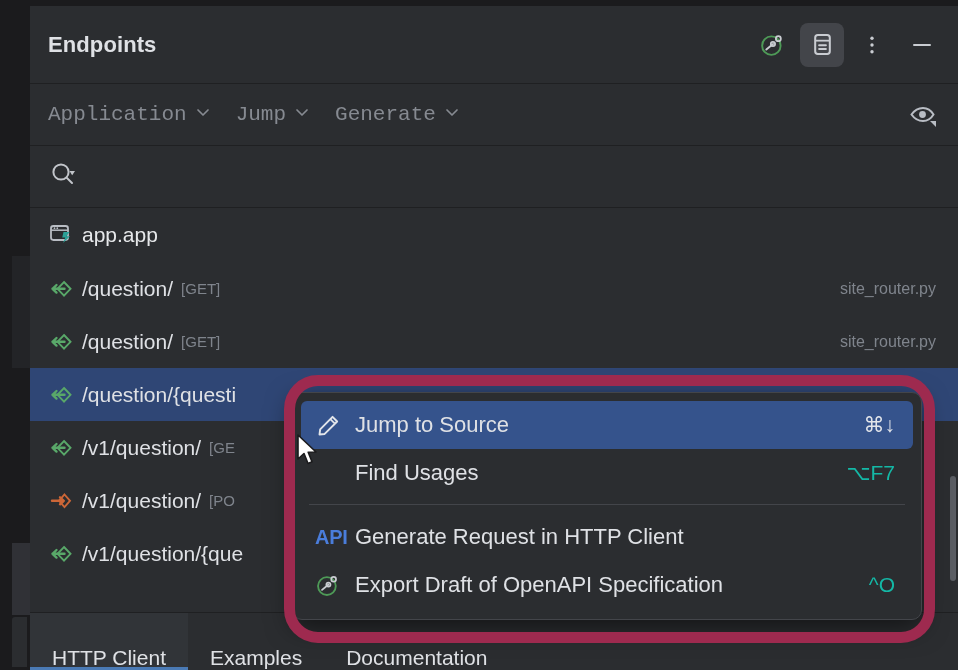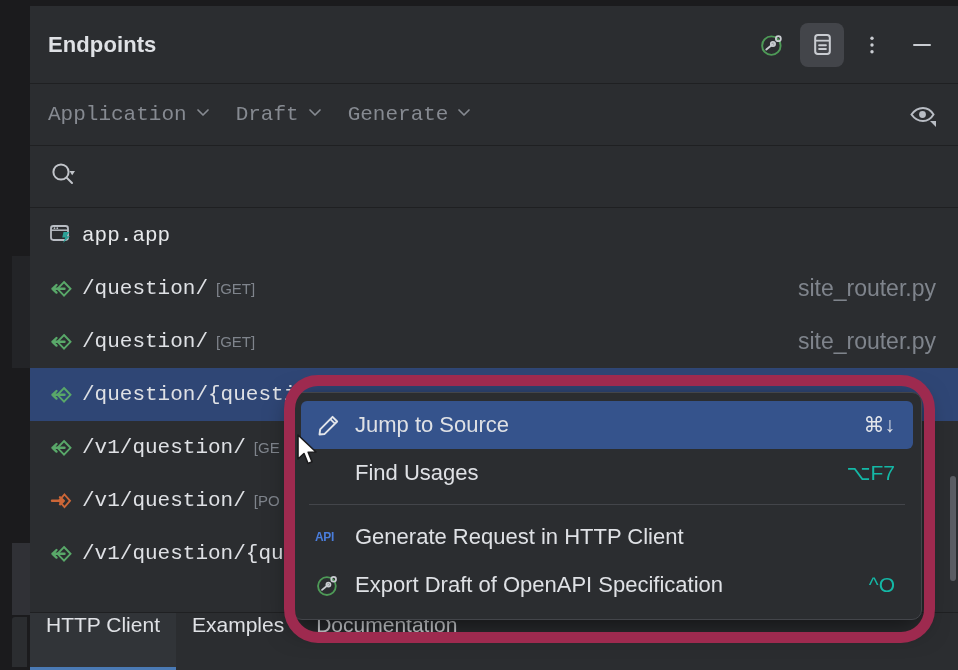--- a/index.html
+++ b/index.html
@@ -86,37 +86,37 @@
   }
   .row {
     height:53px;
     display:flex; align-items:center;
     padding-left:18px; padding-right:22px;
     white-space:nowrap;
   }
   .row.group { height:54px; }
   .row.selected { background:#2f4675; }
   .row-icon { width:34px; flex:0 0 34px; display:flex; align-items:center; }
-  .row-label { font-size:21px; color:#dfe1e5;font-family:Liberation Mono, monospace; }
+  .row-label { font-size:21px; color:#dfe1e5; }
   .row-label.group-label { font-size:21px; color:#e6e8ea; }
   .row-method { font-size:15px; color:#7f848c; margin-left:8px; }
   .row-spacer { flex:1; }
-  .row-file { font-size:23px; color:#7f848c; }
+  .row-file { font-size:16px; color:#7f848c; }
 
   
   .tabbar {
     position:absolute; left:0; bottom:0;
     width:928px; height:58px;
     background:#2b2d30;
     border-top:1px solid #1f2022;
     display:flex; align-items:stretch;
   }
   .tab {
-    display:flex; align-items:flex-start;
-    padding:0 16px;
+    display:flex; align-items:flex-end;
+    padding:0 22px;
     font-size:21px; color:#dfe1e5;
     position:relative;
   }
   .tab.selected { background:#313438; }
   .tab.selected:after {
     content:""; position:absolute; left:0; right:0; bottom:0;
     height:3px; background:#4a7ab5;
   }
 
   
@@ -153,21 +153,21 @@
     margin:0 8px;
     border-radius:6px;
   }
   .ctx-item.highlight { background:#35538c; }
   .ctx-ic { width:40px; flex:0 0 40px; display:flex; align-items:center; }
   .ctx-label { flex:1; }
   .ctx-shortcut { color:#14b8a6; font-size:21px; }
   .ctx-item.highlight .ctx-shortcut { color:#e2e5ea; }
   .ctx-sep { height:1px; background:#43454a; margin:7px 16px 8px 16px; }
   .api-badge {
-    color:#4a7ddb; font-size:12px; font-weight:bold;
+    color:#4a7ddb; font-size:20px; font-weight:bold;
     letter-spacing:-0.3px;
   }
 
   
   .annot-ring {
     position:absolute; left:272px; top:375px;
     width:651px; height:268px;
     border:11px solid #9e2a4f;
     border-radius:34px;
     z-index:35;
@@ -232,21 +232,21 @@
       <div class="filter-item">
         <span>Application</span>
         <span class="chev">
           <svg width="18" height="18" viewBox="0 0 18 18" fill="none">
             <path d="M4 7 L9 12 L14 7" stroke="#868a91" stroke-width="1.7" stroke-linecap="round" stroke-linejoin="round"></path>
           </svg>
         </span>
       </div>
 
       <div class="filter-item">
-        <span>Draft</span>
+        <span>Jump</span>
         <span class="chev">
           <svg width="18" height="18" viewBox="0 0 18 18" fill="none">
             <path d="M4 7 L9 12 L14 7" stroke="#868a91" stroke-width="1.7" stroke-linecap="round" stroke-linejoin="round"></path>
           </svg>
         </span>
       </div>
 
       <div class="filter-item">
         <span>Generate</span>
         <span class="chev">

